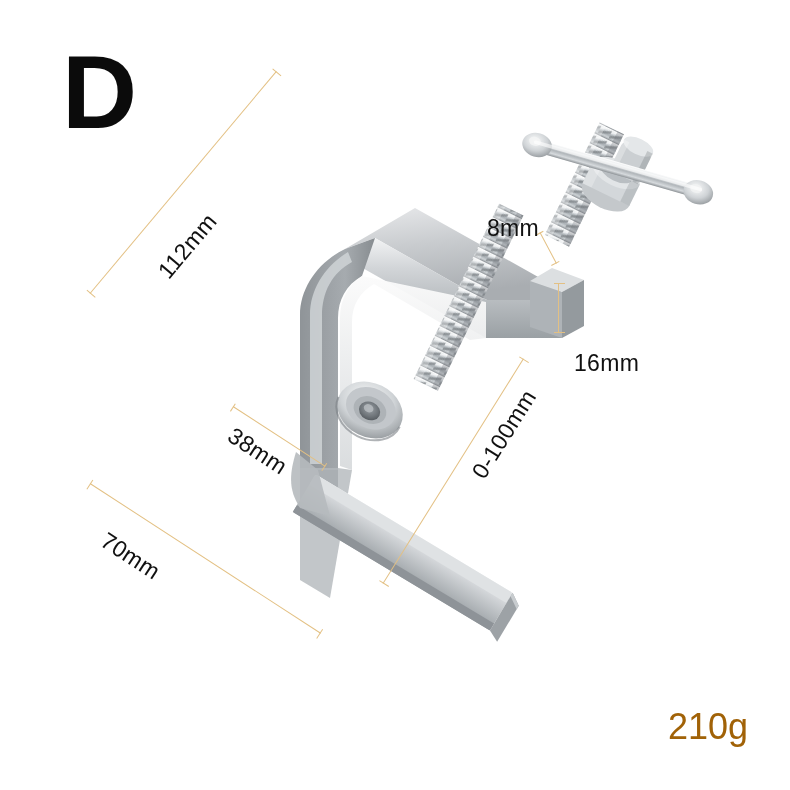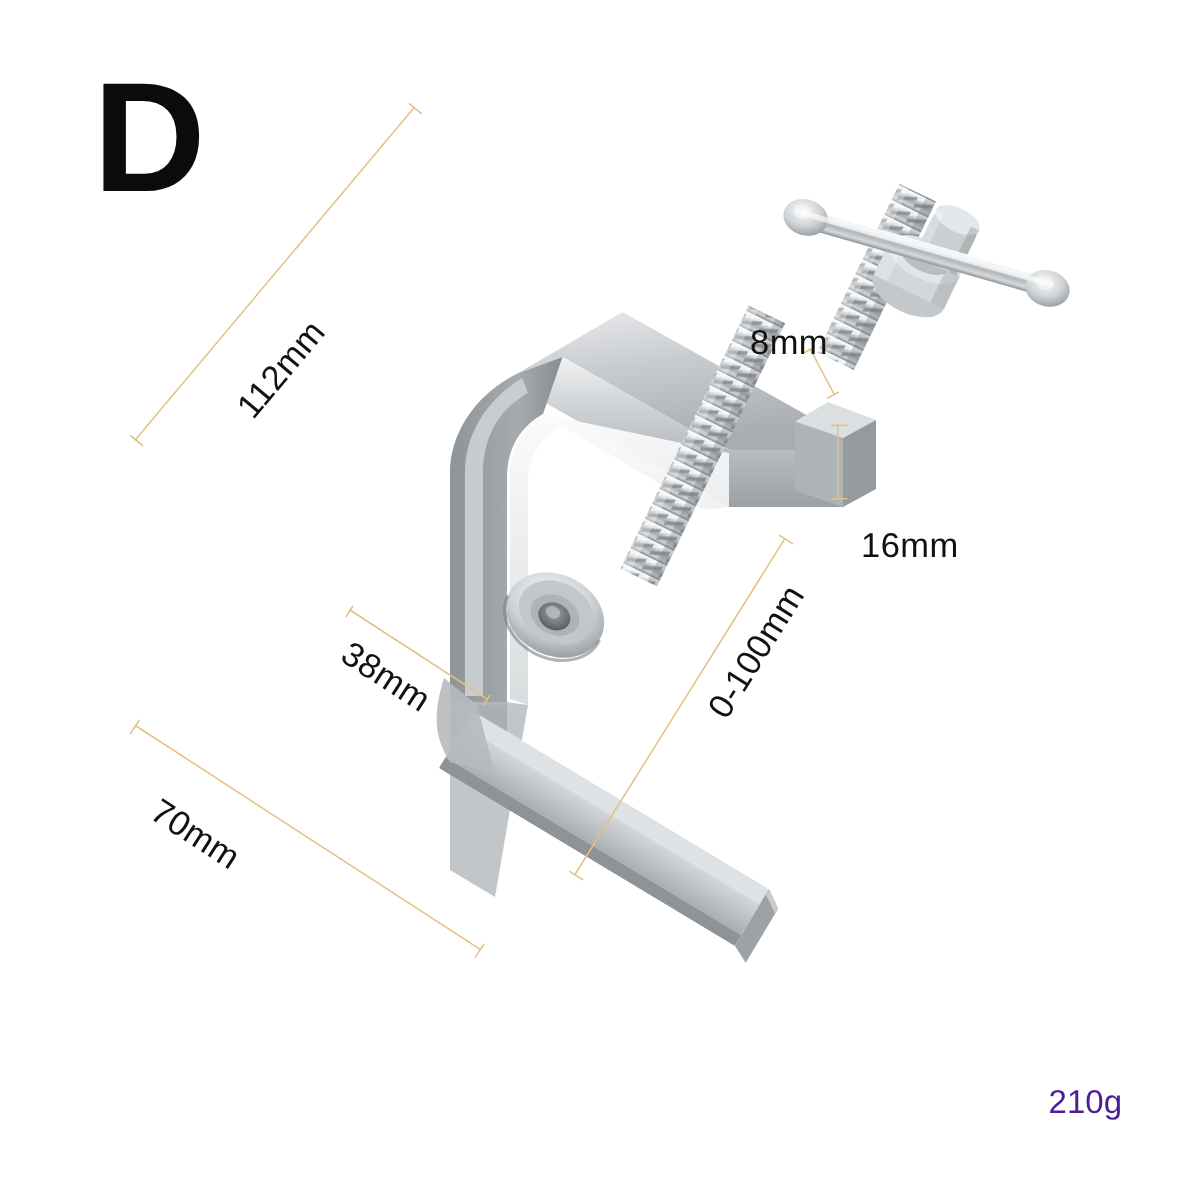--- a/index.html
+++ b/index.html
@@ -25,22 +25,22 @@
     font-size: 104px;
     font-weight: bold;
     color: #0b0b0b;
     line-height: 1;
     letter-spacing: -2px;
   }
   .weight-label {
     position: absolute;
     right: 42px;
     bottom: 42px;
-    font-size: 22px;
-    color: #4c1d95;
+    font-size: 36px;
+    color: #a16207;
     letter-spacing: 0px;
   }
 
   .dim-text {
     position: absolute;
     font-size: 23px;
     color: #111111;
     white-space: nowrap;
     transform-origin: 0 50%;
     letter-spacing: 0.3px;
@@ -323,21 +323,21 @@
   <div class="dim-line" id="line-112" style="left: 90px; top: 293px; width: 290px; transform: rotate(-50deg);"></div>
   <div class="dim-text" id="text-112" style="left: 163px; top: 262px; transform: rotate(-50deg);">112mm</div>
 
   <div class="dim-line short" id="line-38" style="left: 233px; top: 406px; width: 110px; transform: rotate(33deg);"></div>
   <div class="dim-text" id="text-38" style="left: 230px; top: 420px; transform: rotate(33deg);">38mm</div>
 
   <div class="dim-line" id="line-70" style="left: 90px; top: 483px; width: 275px; transform: rotate(33deg);"></div>
   <div class="dim-text" id="text-70" style="left: 103px; top: 525px; transform: rotate(33deg);">70mm</div>
 
   <div class="dim-line short" id="line-8" style="left: 540px; top: 232px; width: 35px; transform: rotate(62deg);"></div>
-  <div class="dim-text" id="text-8" style="left: 487px; top: 215px; transform: rotate(0deg); margin-left: 13px;">8mm</div>
+  <div class="dim-text" id="text-8" style="left: 487px; top: 215px; transform: rotate(0deg);">8mm</div>
 
   <div class="dim-vline" id="vline-16" style="left: 558px; top: 283px; height: 50px;"></div>
   <div class="dim-text" id="text-16" style="left: 574px; top: 307px; transform: rotate(0deg); margin-top: 43px;">16mm</div>
 
   <div class="dim-line" id="line-100" style="left: 383px; top: 583px; width: 265px; transform: rotate(-58deg);"></div>
   <div class="dim-text" id="text-100" style="left: 478px; top: 463px; transform: rotate(-58deg);">0-100mm</div>
 
   <div class="weight-label">210g</div>
 
 </div>

